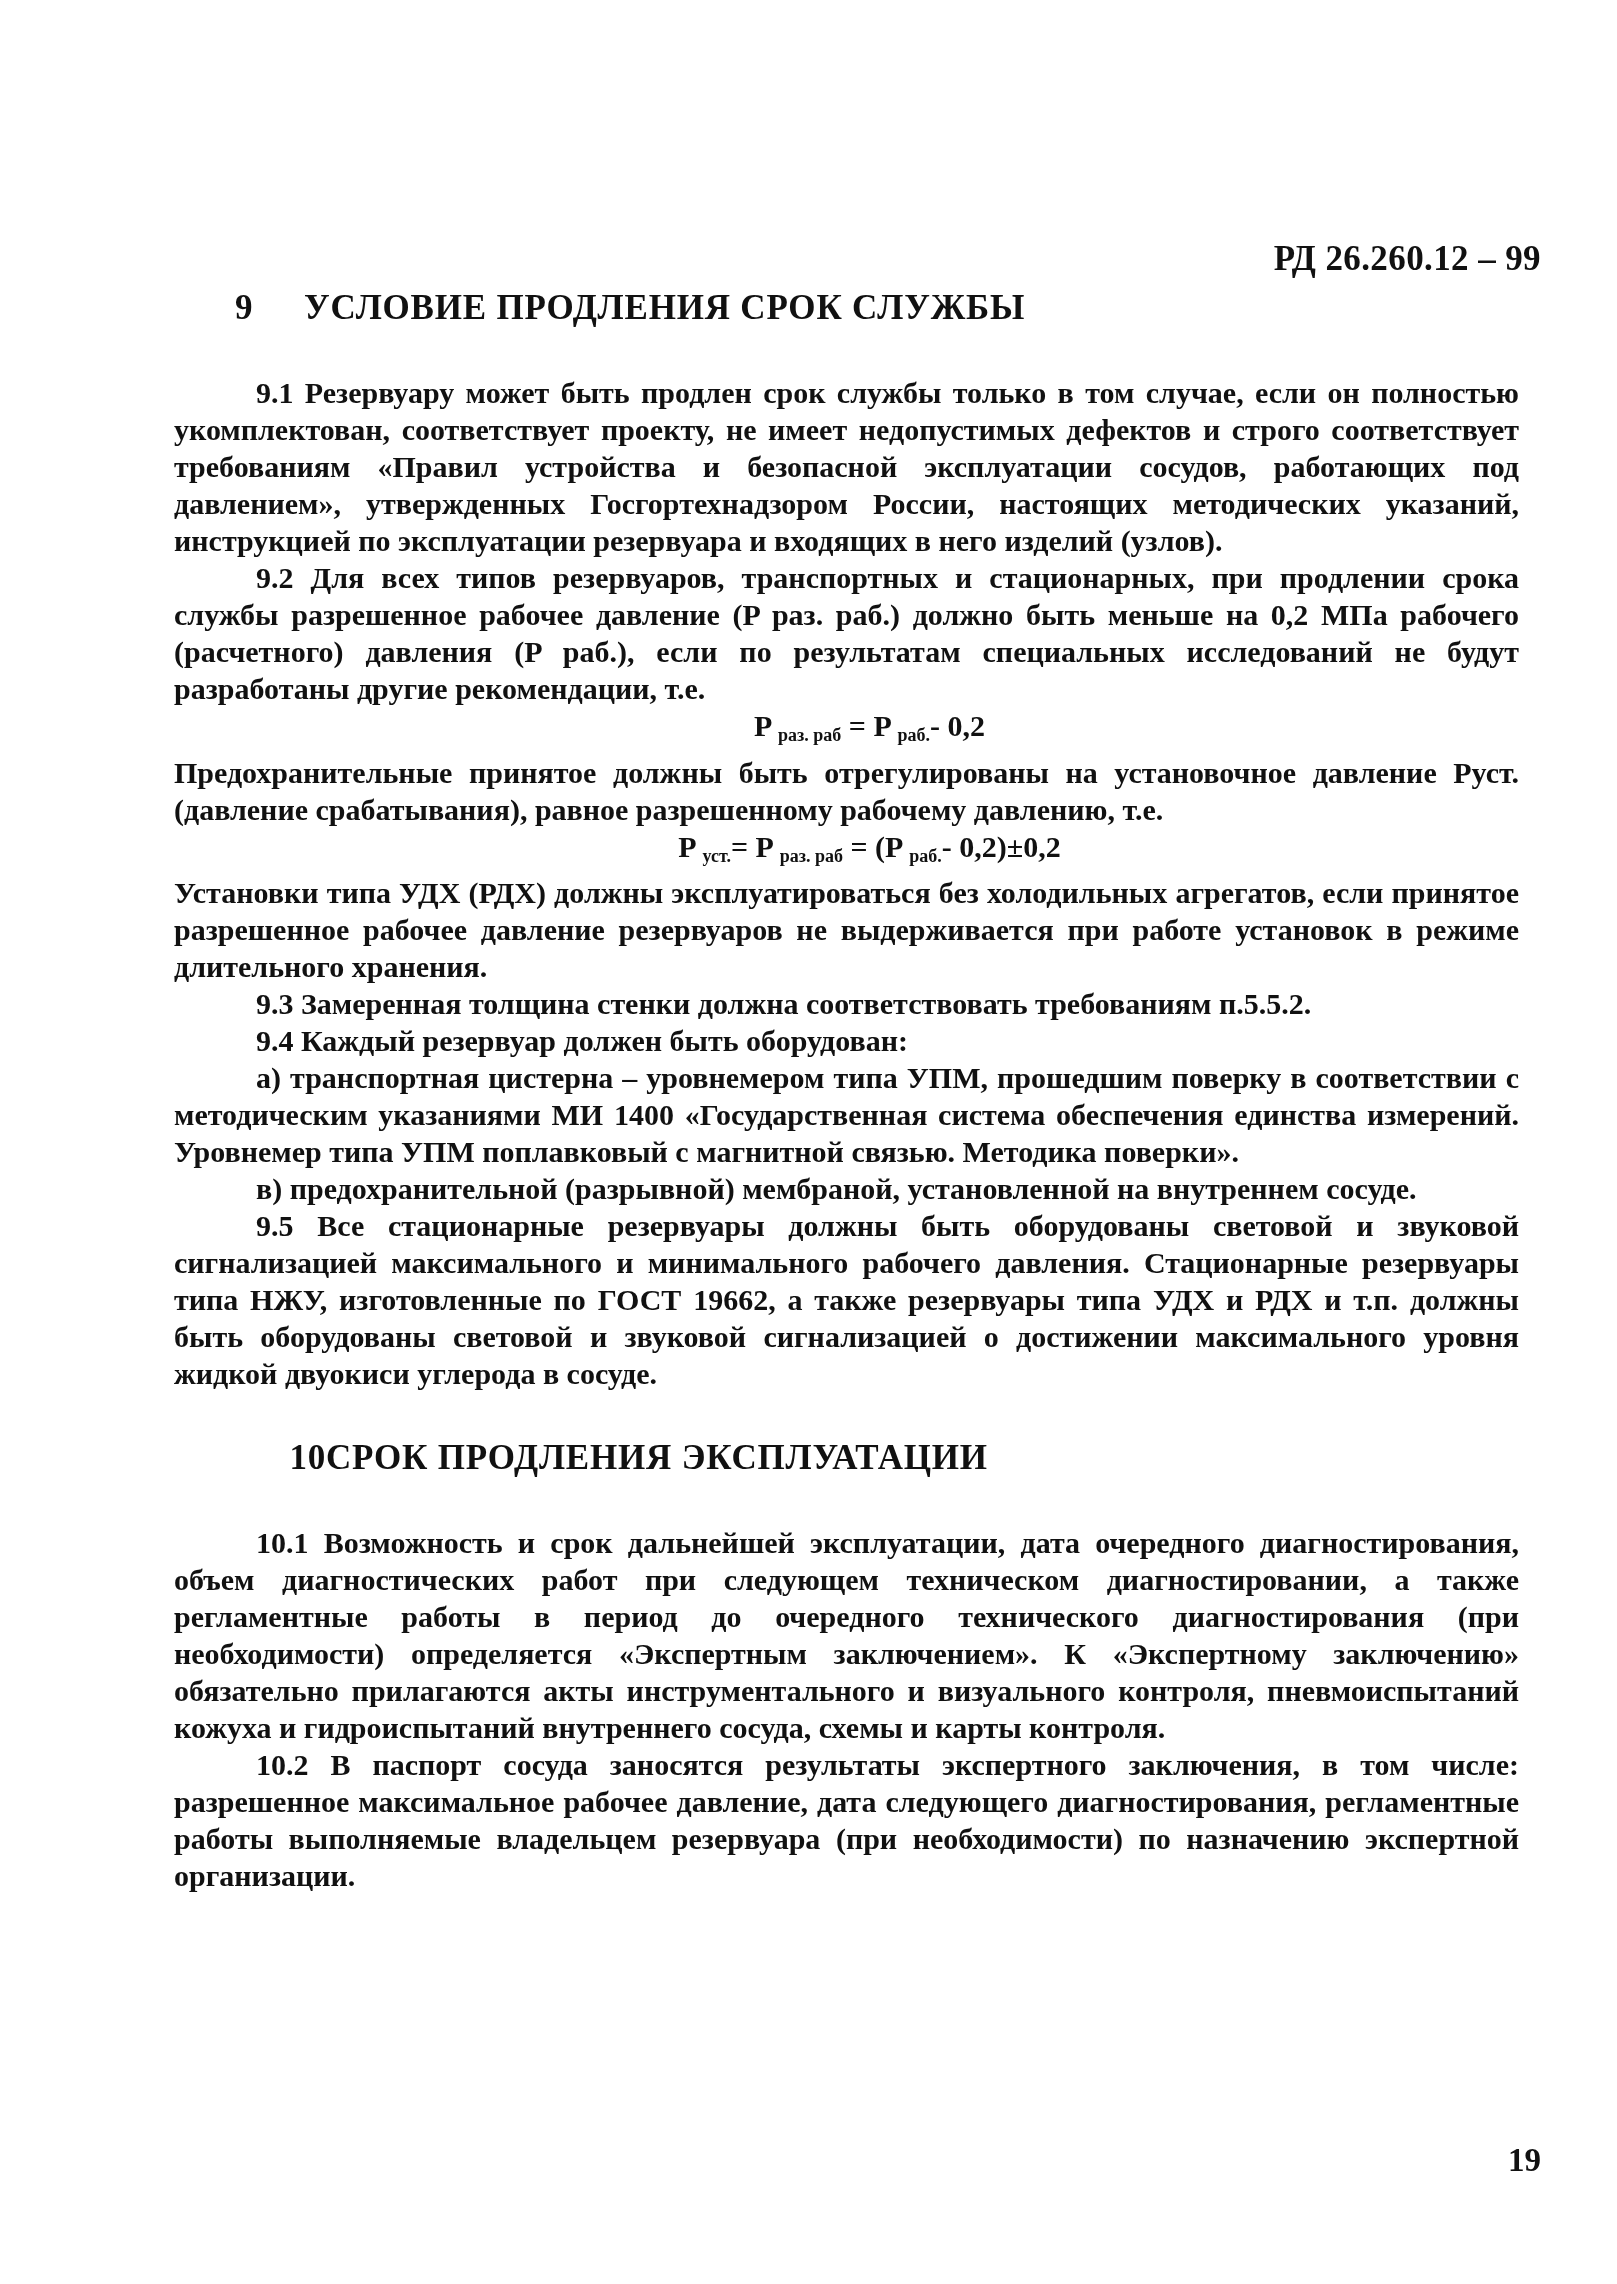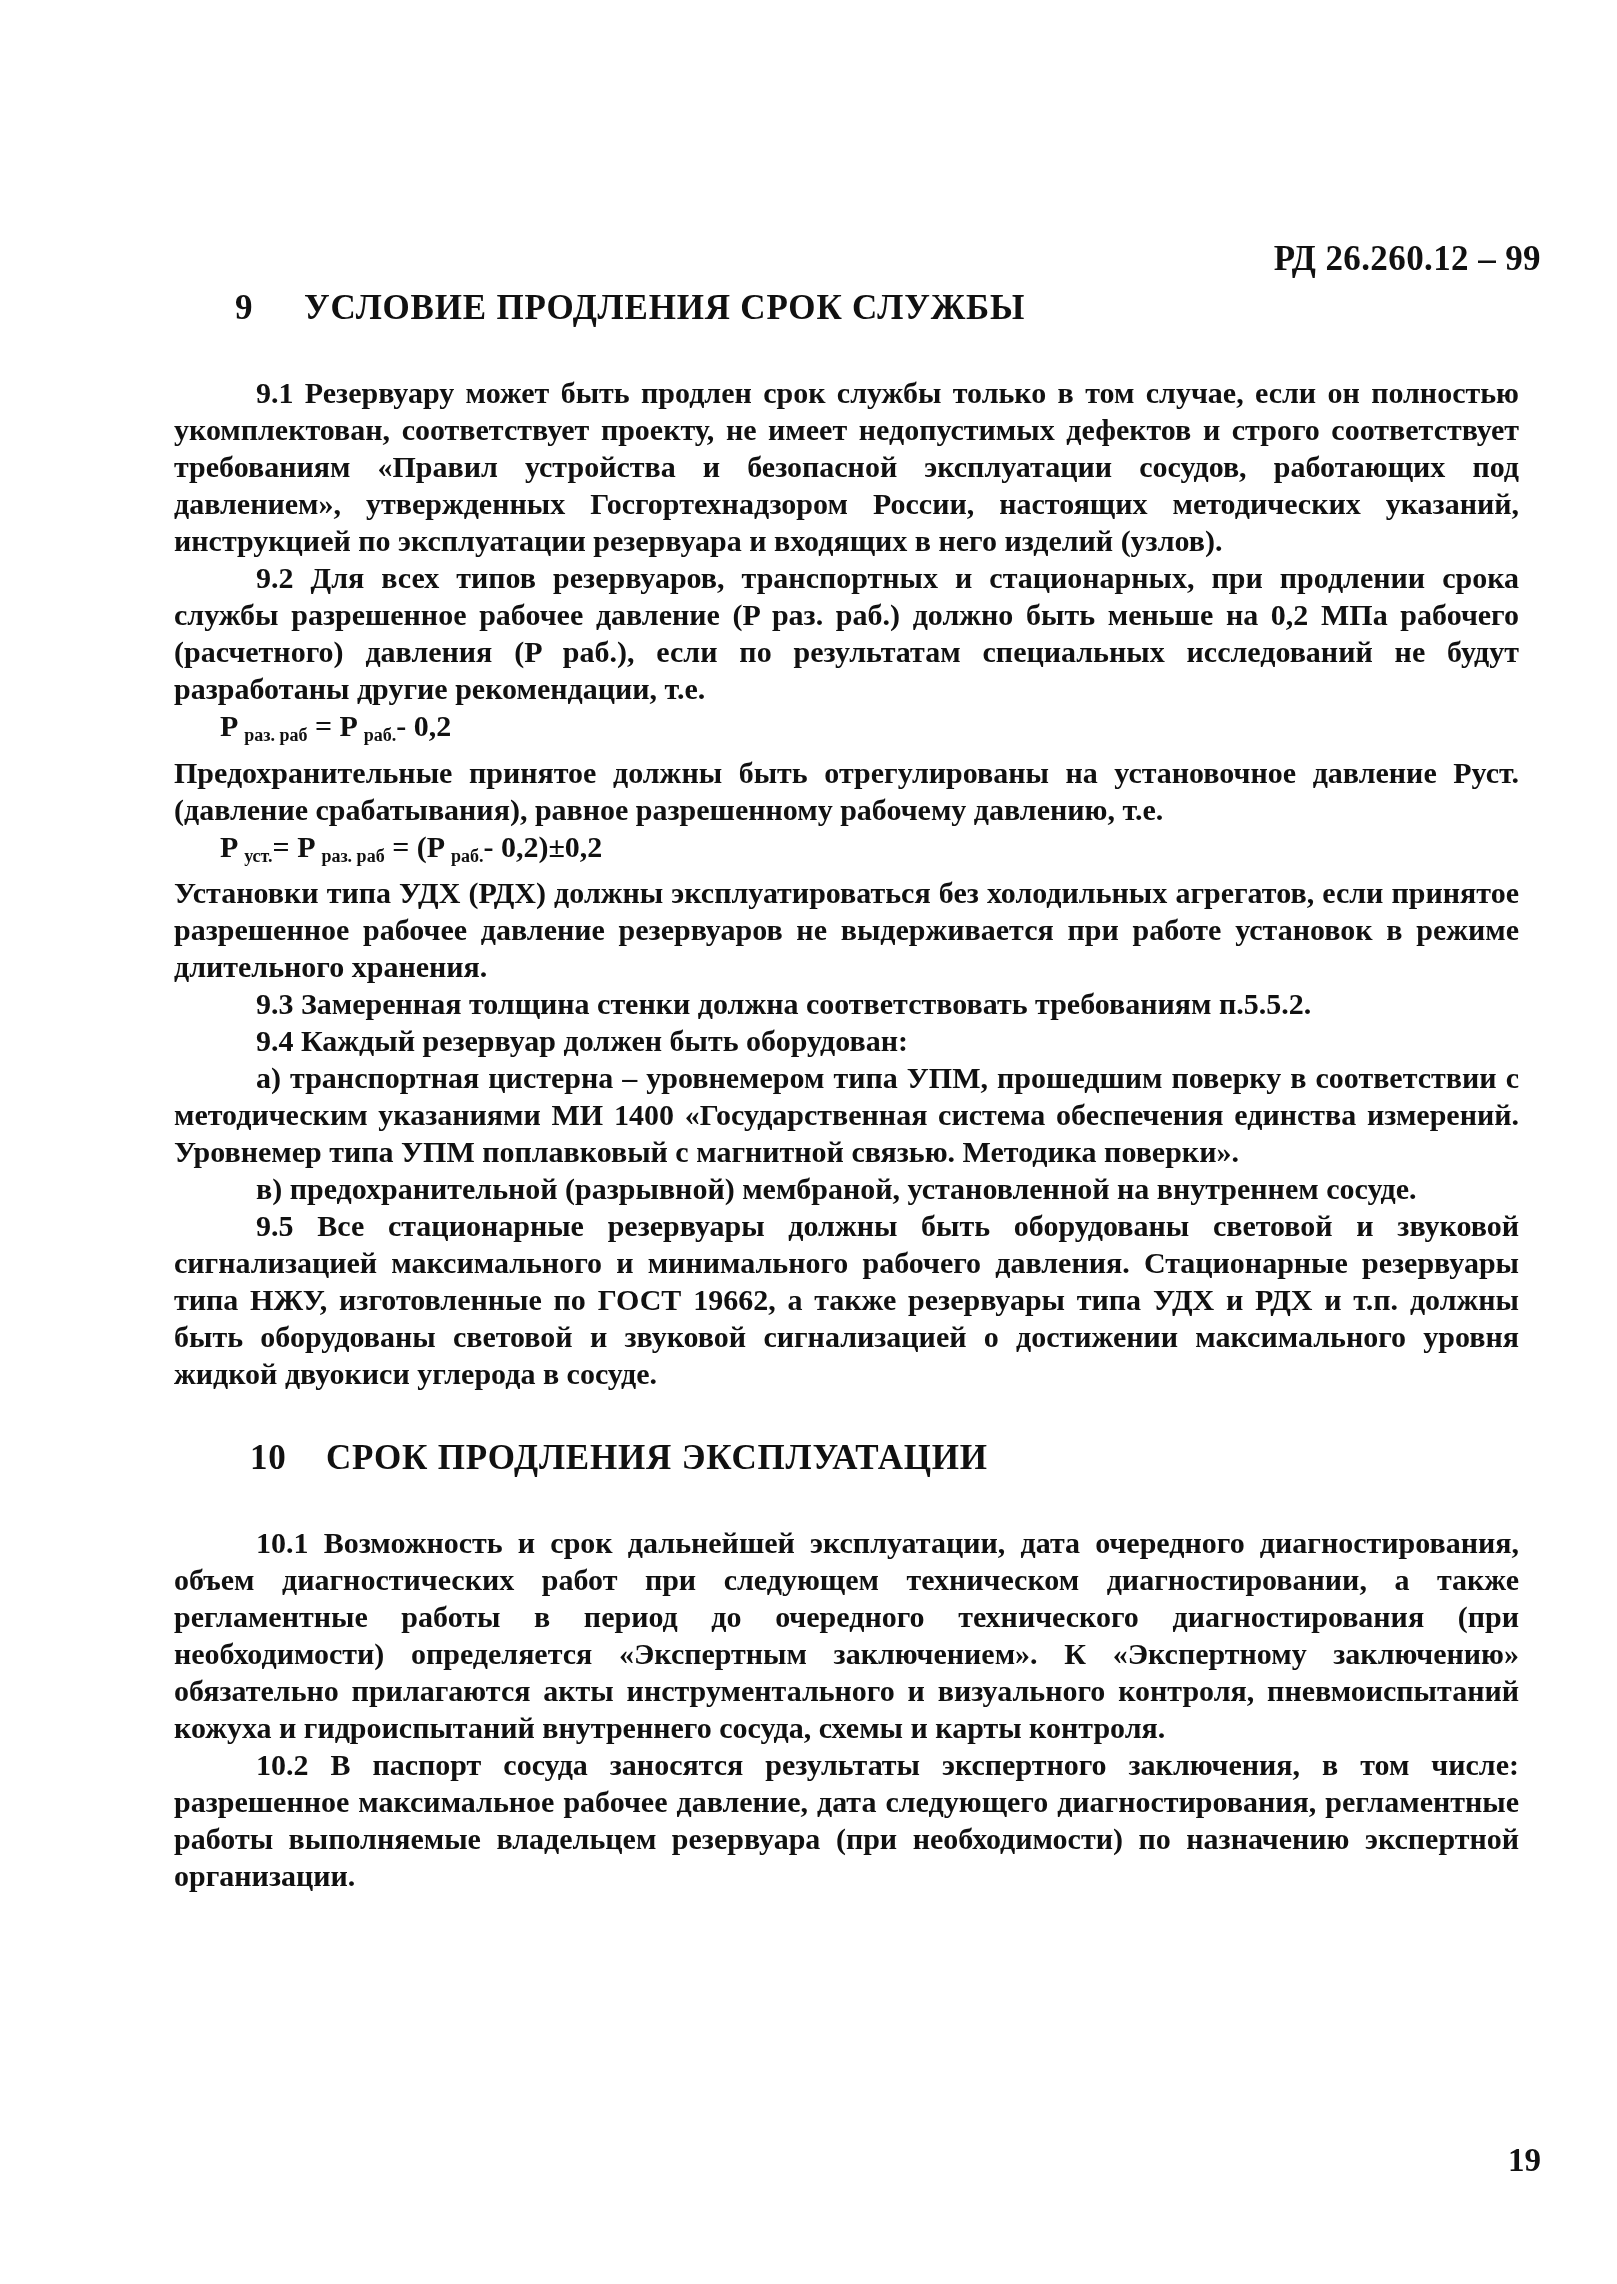--- a/index.html
+++ b/index.html
@@ -17,24 +17,24 @@
       position: absolute; left: 174px; top: 274px; width: 1345px;
       font-size: 30px; font-weight: bold; line-height: 37px;
       text-align: justify;
     }
     .section-title {
       font-size: 35px; font-weight: bold; letter-spacing: 0.8px;
       margin: 0 0 43px 61px; text-align: left; line-height: 46px;
     }
     .section-title .num { display: inline-block; width: 69px; }
     .section-title.s10 { margin-top: 43px; margin-left: 76px; }
-    .section-title.s10 .num { width: 76px; }
+    .section-title.s10 .num { width: 76px; text-align: right; }
     p { margin: 0; }
     .indent { text-indent: 82px; }
-    .formula { text-align: left; padding-left: 46px; }
+    .formula { text-align: center; padding-left: 46px; }
     .formula sub { font-size: 18px; vertical-align: -4.6px; }
     .page-number {
       position: absolute; right: 76px; top: 2101px;
       font-size: 33px; font-weight: bold; margin-top: 30px;
     }
   </style>
 </head>
 <body>
 
 <div class="page">

